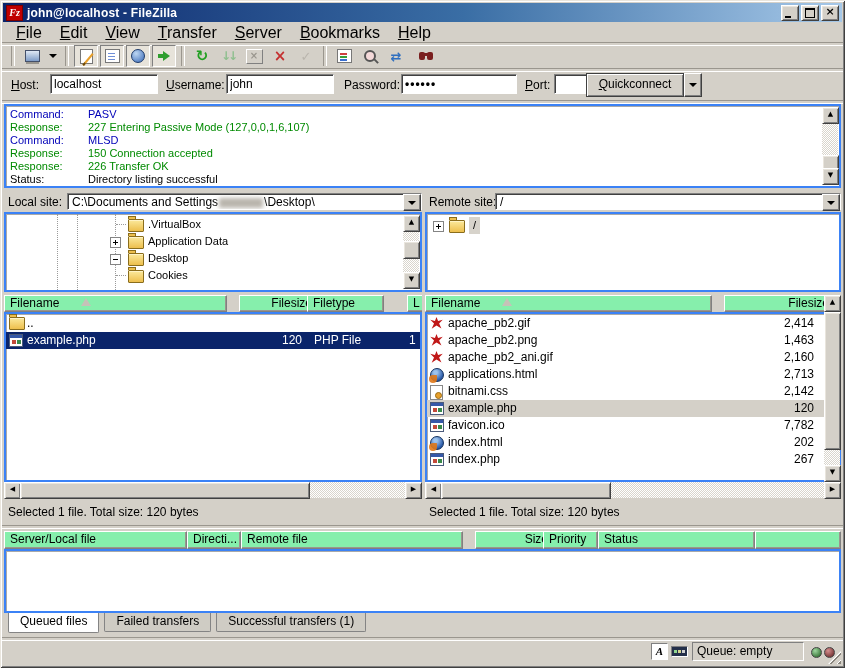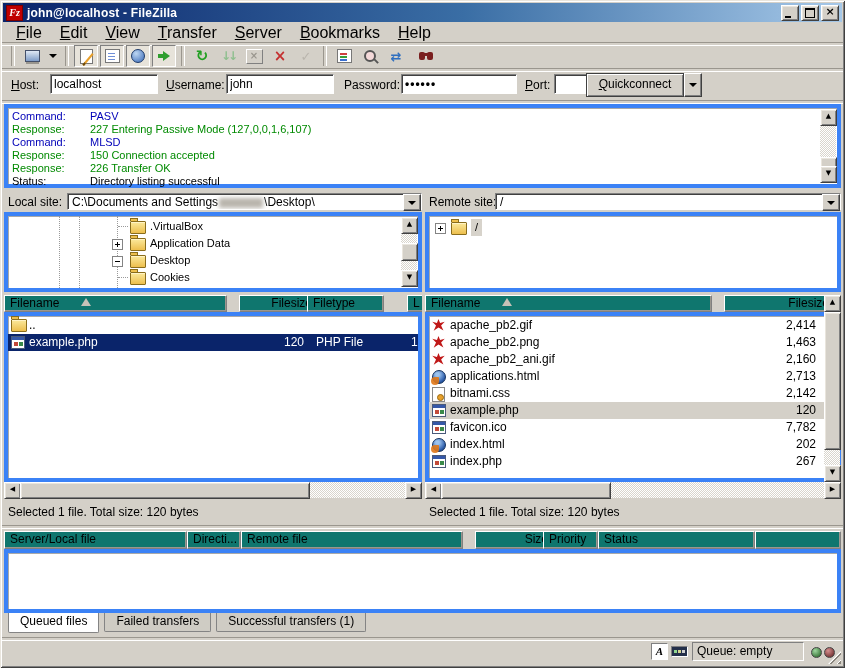--- a/index.html
+++ b/index.html
@@ -57,21 +57,21 @@
   .qlabel{position:absolute;top:7px;font-size:12px;}
   .qfield{position:absolute;top:3px;height:16px;border:1px solid #808080;border-right-color:#fff;border-bottom-color:#fff;
     box-shadow:inset 1px 1px 0 #404040;background:#fff;font:12px "Liberation Sans",sans-serif;padding:1px 3px;box-sizing:content-box;outline:none;}
   #qcbtn{position:absolute;left:583px;top:2px;width:96px;height:22px;background:#d4d0c8;
     border:1px solid #404040;box-shadow:inset 1px 1px 0 #fff,inset -1px -1px 0 #808080;
     font:12px "Liberation Sans",sans-serif;text-align:center;line-height:20px;}
   #qcdd{position:absolute;left:681px;top:2px;width:16px;height:22px;background:#d4d0c8;
     border:1px solid;border-color:#fff #404040 #404040 #fff;box-shadow:inset -1px -1px 0 #808080;
     display:flex;align-items:center;justify-content:center;}
   
-  .panel{background:#fff;border:4px solid #3b82f6;box-shadow:inset 1px 1px 0 rgba(64,64,64,.45);box-sizing:border-box;}
+  .panel{background:#fff;border:2px solid #3b82f6;box-shadow:inset 1px 1px 0 rgba(64,64,64,.45);box-sizing:border-box;}
   
   #log{left:4px;top:104px;width:837px;height:84px;}
   .logline{display:flex;height:13px;line-height:13px;padding-left:4px;font-size:11px;white-space:nowrap;}
   .logline .ll{width:78px;flex:none;}
   .log-command{color:#0000b8;}
   .log-response{color:#008a00;}
   .log-status{color:#000;}
   
   .sb{position:absolute;background:#ece9e2;
     background-image:repeating-conic-gradient(#fff 0 25%,#d9d5cc 0 50%);background-size:2px 2px;}
@@ -101,21 +101,21 @@
   [data-icon="php"]::before,[data-icon="ico"]::before{content:"";position:absolute;left:0;right:0;top:0;height:3px;background:#3558a8;}
   [data-icon="php"]::after,[data-icon="ico"]::after{content:"";position:absolute;left:2px;top:5px;width:4px;height:4px;background:#c24a3a;box-shadow:5px 0 0 #3a8a4a;}
   [data-icon="image"]{width:13px;height:12px;background:#c01818;border:none;
     clip-path:polygon(50% 0,62% 33%,98% 22%,70% 55%,88% 96%,50% 70%,13% 97%,31% 55%,2% 23%,38% 33%);}
   [data-icon="html"]{width:12px;height:12px;border-radius:50%;border:1px solid #13315e;
     background:radial-gradient(circle at 38% 30%,#9cc3ee 15%,#2a5aa8 70%,#13315e);}
   [data-icon="html"]::after{content:"";position:absolute;width:8px;height:8px;left:-2px;bottom:-2px;background:#e07818;border-radius:60% 10% 60% 60%;opacity:.9;}
   [data-icon="css"]{width:11px;height:13px;background:#fff;border:1px solid #888;}
   [data-icon="css"]::after{content:"";position:absolute;right:0;bottom:0;width:5px;height:5px;border-radius:50%;background:#e8a02c;border:1px solid #9a6a10;}
   
-  .hcell{position:absolute;top:0;height:17px;background:#0f766e;border:1px solid;border-color:#fff #808080 #808080 #fff;
+  .hcell{position:absolute;top:0;height:17px;background:#86efac;border:1px solid;border-color:#fff #808080 #808080 #fff;
     box-shadow:inset -1px -1px 0 #9a968e;line-height:15px;padding-left:5px;box-sizing:border-box;font-size:12px;white-space:nowrap;overflow:hidden;}
   .hcell.r{text-align:right;padding-right:6px;margin-left:12px;}
   .sort{display:inline-block;width:0;height:0;border-left:5px solid transparent;border-right:5px solid transparent;
     border-bottom:8px solid #c6c2b8;margin-left:22px;vertical-align:1px;}
   .lrow{position:relative;height:17px;line-height:16px;white-space:nowrap;}
   .lrow .fi{position:absolute;left:3px;top:2px;}
   .cell{position:absolute;top:0;height:17px;overflow:hidden;font-size:12px;}
   .cell.r{text-align:right;}
   .sel-navy{background:#0a246a;color:#fff;}
   .sel-gray{background:#d4d0c8;}

